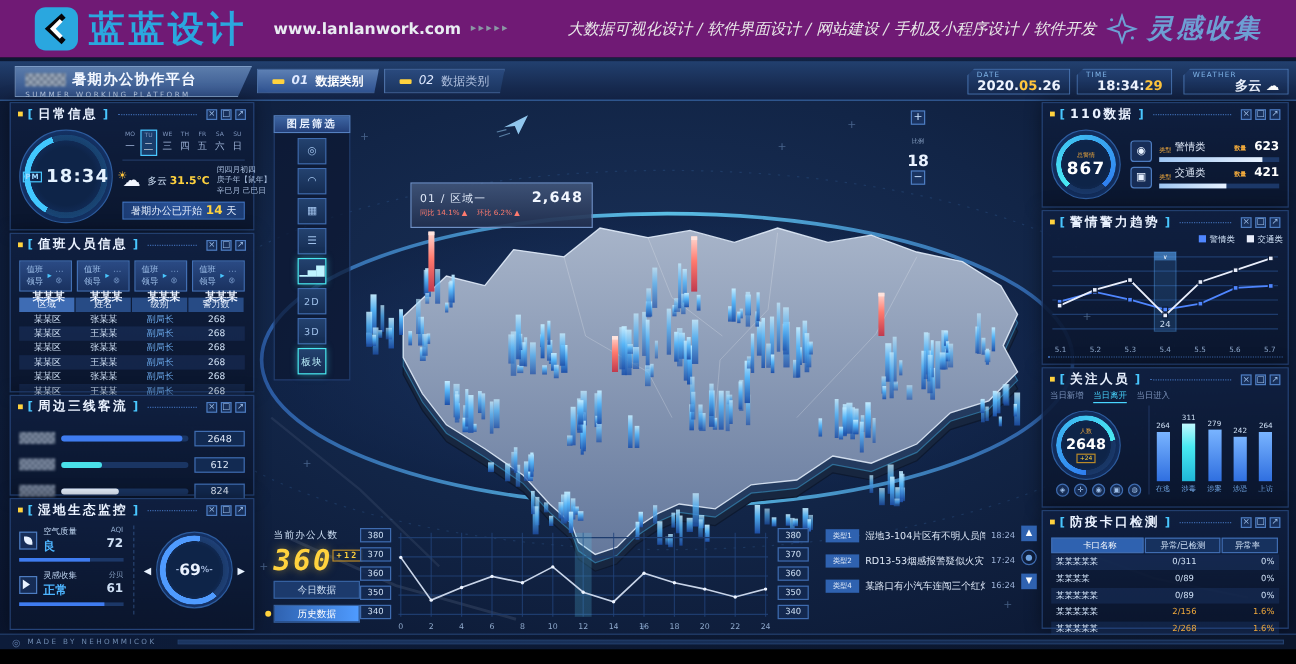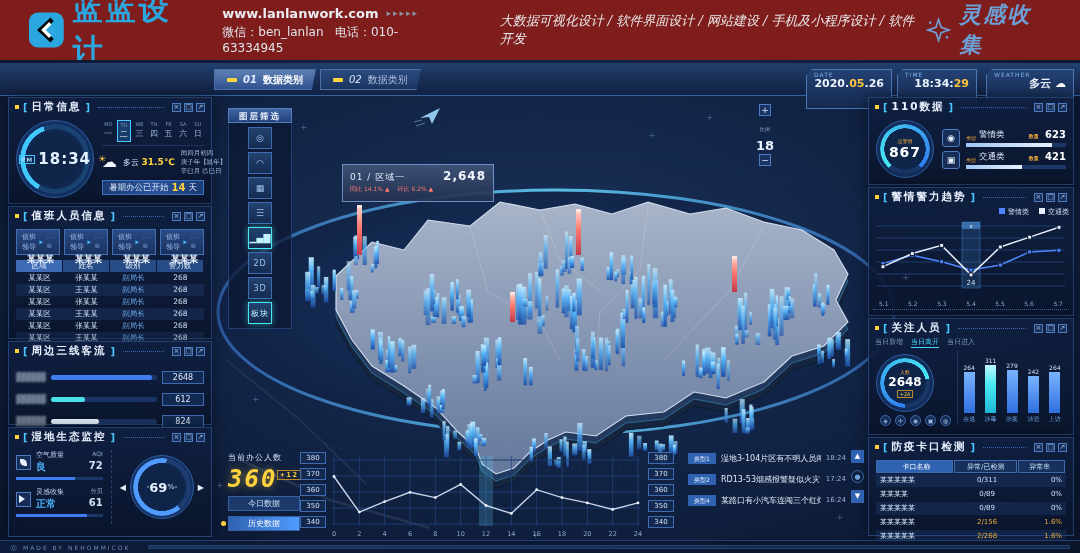--- a/index.html
+++ b/index.html
@@ -1,19 +1,19 @@
 <!DOCTYPE html>
 <html><head>
 <meta charset="utf-8">
 <style>
   *{box-sizing:border-box;margin:0;padding:0;}
   html,body{width:1080px;height:553px;background:#000;overflow:hidden;
     font-family:"DejaVu Sans","Liberation Sans",sans-serif;}
   
-  .banner{height:60px;background:#7f1d1d;display:flex;align-items:center;padding:0 28px;}
+  .banner{height:48px;background:#701a75;display:flex;align-items:center;padding:0 28px;}
   .logo{display:flex;align-items:center;gap:8px;}
   .logo-text{color:#2aa7df;font-size:30px;font-weight:bold;letter-spacing:3px;}
   .contact{margin-left:22px;color:#e9edf2;}
   .contact .l1{font-size:13px;font-weight:bold;display:flex;align-items:center;gap:8px;}
   .contact .l1 .arrows{color:#8b97a5;font-size:9px;letter-spacing:2px;}
   .contact .l2{font-size:12px;margin-top:3px;color:#dfe4ea;}
   .services{margin-left:48px;color:#e8e8e8;font-size:13px;font-style:italic;
     font-family:"DejaVu Serif","Liberation Serif",serif;}
   .collect{margin-left:auto;display:flex;align-items:center;gap:8px;color:#6d9fd4;}
   .collect .txt{font-size:22px;font-weight:bold;font-style:italic;letter-spacing:2px;
@@ -35,21 +35,21 @@
   .title-plate .sub{font-size:6px;color:#b9cbe6;letter-spacing:2px;margin-top:1px;}
   .mosaic{display:inline-block;width:34px;height:11px;filter:blur(1px);
     background:repeating-conic-gradient(#9aa7b8 0 25%,#6b7a90 0 50%) 0 0/6px 6px;}
   .tabs{position:absolute;left:214px;top:6px;display:flex;gap:4px;}
   .tab{height:21px;min-width:100px;padding:0 12px;display:flex;align-items:center;gap:6px;
     background:linear-gradient(180deg,#2a4a7e,#1b3560);border:1px solid #4b6fa5;
     color:#aebfdd;font-size:10px;clip-path:polygon(0 0,100% 0,96% 100%,0 100%);}
   .tab.active{background:linear-gradient(180deg,#5d80b4,#2f5290);color:#fff;font-weight:bold;}
   .tab .dash-ic{width:10px;height:4px;background:#ffd23e;border-radius:1px;}
   .tab .num{font-style:italic;color:#dfe9ff;}
-  .chip{position:absolute;top:6px;height:40px;border:1px solid #4b79b8;
+  .chip{position:absolute;top:6px;height:22px;border:1px solid #4b79b8;
     background:linear-gradient(180deg,#234173,#15294f);
     clip-path:polygon(6px 0,100% 0,100% 100%,0 100%,0 6px);padding:1px 7px 0;}
   .chip .lab{font-size:6px;color:#7fb4e8;letter-spacing:1px;}
   .chip .val{font-size:11px;font-weight:bold;color:#eef4ff;text-align:right;line-height:11px;}
   .chip .acc{color:#ffc53d;}
   .ytick{position:absolute;width:5px;height:5px;background:#ffd23e;
     clip-path:polygon(0 0,100% 0,0 100%);}
   
   .panel{position:absolute;background:linear-gradient(180deg,rgba(15,31,64,.92),rgba(10,21,44,.9));
     border:1px solid rgba(64,112,190,.45);box-shadow:0 0 14px rgba(0,0,0,.45);}
@@ -274,22 +274,20 @@
       <path d="M25 8 L13 19 L25 30" stroke="#050507" stroke-width="5" fill="none"></path>
       <path d="M23 12 L16 19 L23 26" stroke="#fff" stroke-width="3.4" fill="none"></path>
     </svg>
     <span class="logo-text">蓝蓝设计</span>
   </div>
   <div class="contact">
     <div class="l1">
         <span>www.lanlanwork.com</span>
       <span class="arrows">▸▸▸▸▸</span>
       </div>
-    <div class="l2"><span>微信：ben_lanlan</span>&nbsp;&nbsp;
-      <span>电话：010-63334945</span></div>
   </div>
   <div class="services">大数据可视化设计 / 软件界面设计 / 网站建设 / 手机及小程序设计 / 软件开发</div>
   <div class="collect">
     <svg width="26" height="26" viewBox="0 0 24 24">
       <path d="M12 2 L14.5 9.5 L22 12 L14.5 14.5 L12 22 L9.5 14.5 L2 12 L9.5 9.5 Z" fill="none" stroke="#6d9fd4" stroke-width="1.6"></path>
       <circle cx="4" cy="5" r="1.2" fill="#6d9fd4"></circle>
         <circle cx="20" cy="19" r="1.2" fill="#6d9fd4"></circle>
     </svg>
     <span class="txt">灵感收集</span>
   </div>
@@ -601,20 +599,27 @@
         <rect x="732" y="196" width="5" height="36" fill="url(#gRed)"></rect>
         <rect x="732" y="196" width="5" height="3" fill="#ffe3dd"></rect>
       </g>
       <g transform="translate(420,48)">
         <path d="M0 10 L20 0 L12 16 L9 9 Z" fill="#9fd8ff" opacity=".9"></path>
         <path d="M-6 14 l8 -2 M-4 18 l9 -3" stroke="#9fd8ff" stroke-width="1" opacity=".5"></path>
       </g>
     </svg>
 
   <div class="topbar">
+    <div class="title-plate">
+      <div class="t">
+          <span class="mosaic"></span>
+        <span>暑期办公协作平台</span>
+        </div>
+      <div class="sub">SUMMER WORKING PLATFORM</div>
+    </div>
     <div class="tabs" id="tabs">
         <div class="tab active">
           <span class="dash-ic"></span>
           <span class="num">01</span>
           <span>数据类别</span>
         </div>
         <div class="tab">
           <span class="dash-ic"></span>
           <span class="num">02</span>
           <span>数据类别</span>

